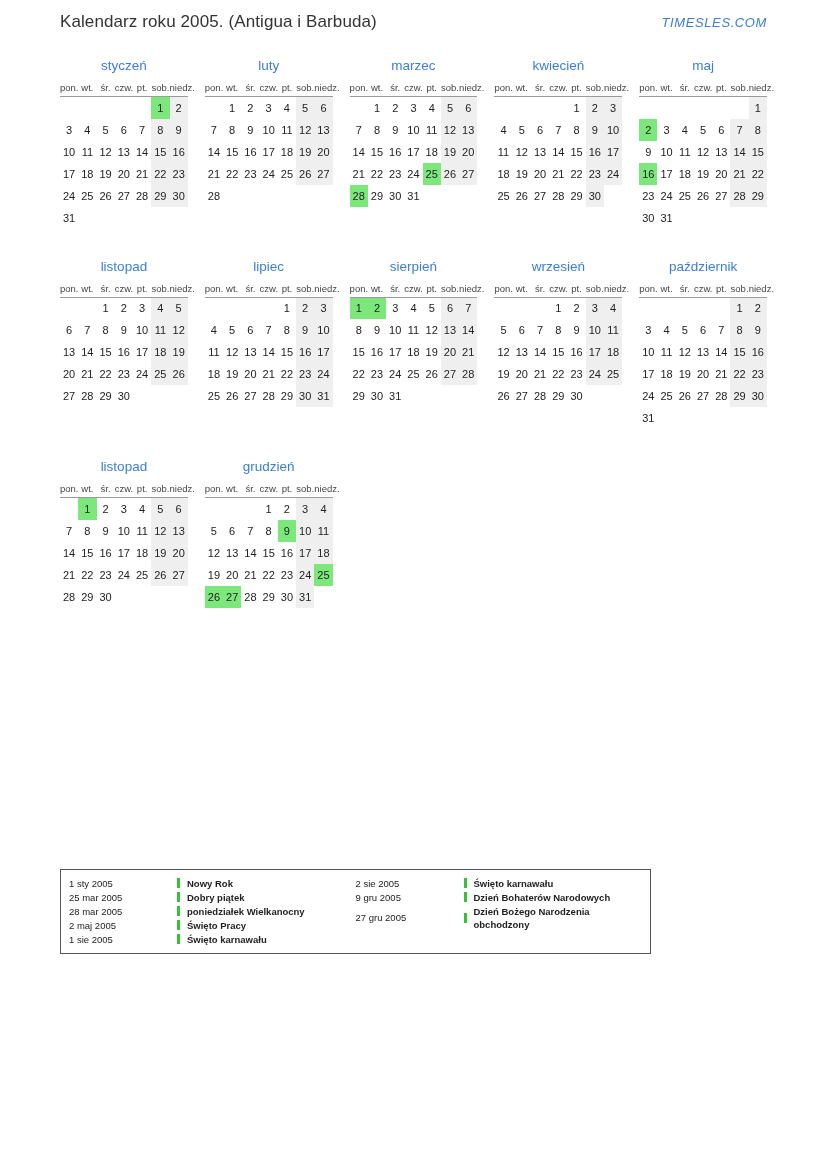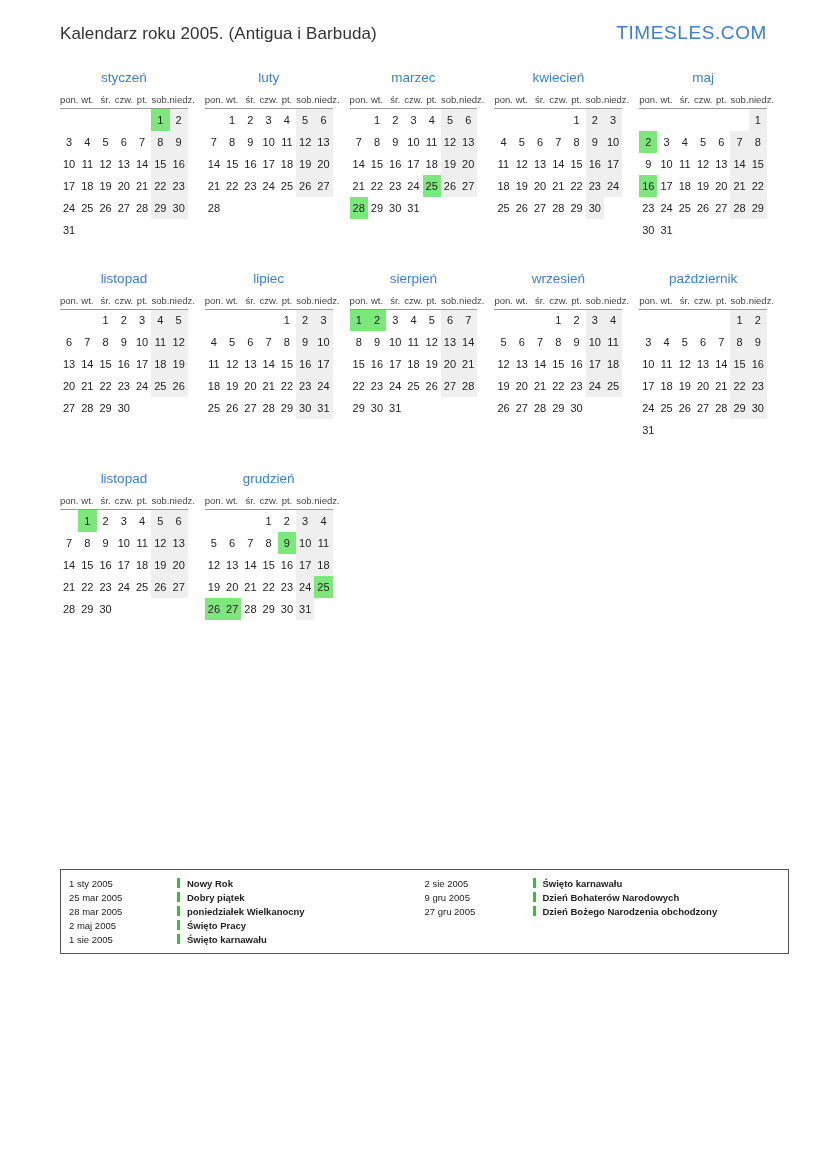--- a/index.html
+++ b/index.html
@@ -16,32 +16,33 @@
   .page {
     width: 827px;
     height: 1169px;
     padding: 0;
     position: relative;
   }
   .header {
     display: flex;
     align-items: baseline;
     justify-content: space-between;
-    padding: 22px 60px 0 60px;
+    padding: 12px 60px 0 60px;
   }
   .title {
     font-size: 17px;
     color: #333333;
     font-weight: normal;
     letter-spacing: 0.1px;
   }
   .brand {
-    font-size: 19px;
+    font-size: 13px;
     color: #3b7dd8;
     letter-spacing: 0.6px;
+    font-style: italic;
   }
   .grid {
     margin: 26px 0 0 0;
     padding: 0 60px;
     display: grid;
     grid-template-columns: repeat(5, 1fr);
     grid-row-gap: 30px;
     grid-column-gap: 17px;
   }
   .month {
@@ -74,21 +75,21 @@
     padding: 0;
     vertical-align: middle;
   }
   td.we { background: #efefef; }
   td.hol { background: #7ce87c; }
   td.empty { background: transparent; }
   .legend {
     position: absolute;
     left: 60px;
     top: 869px;
-    width: 729px;
+    width: 591px;
     border: 1px solid #555555;
     padding: 6px 8px 7px 8px;
     display: flex;
   }
   .legend-col {
     width: 50%;
     display: flex;
     flex-direction: column;
   }
   .legend-row {

